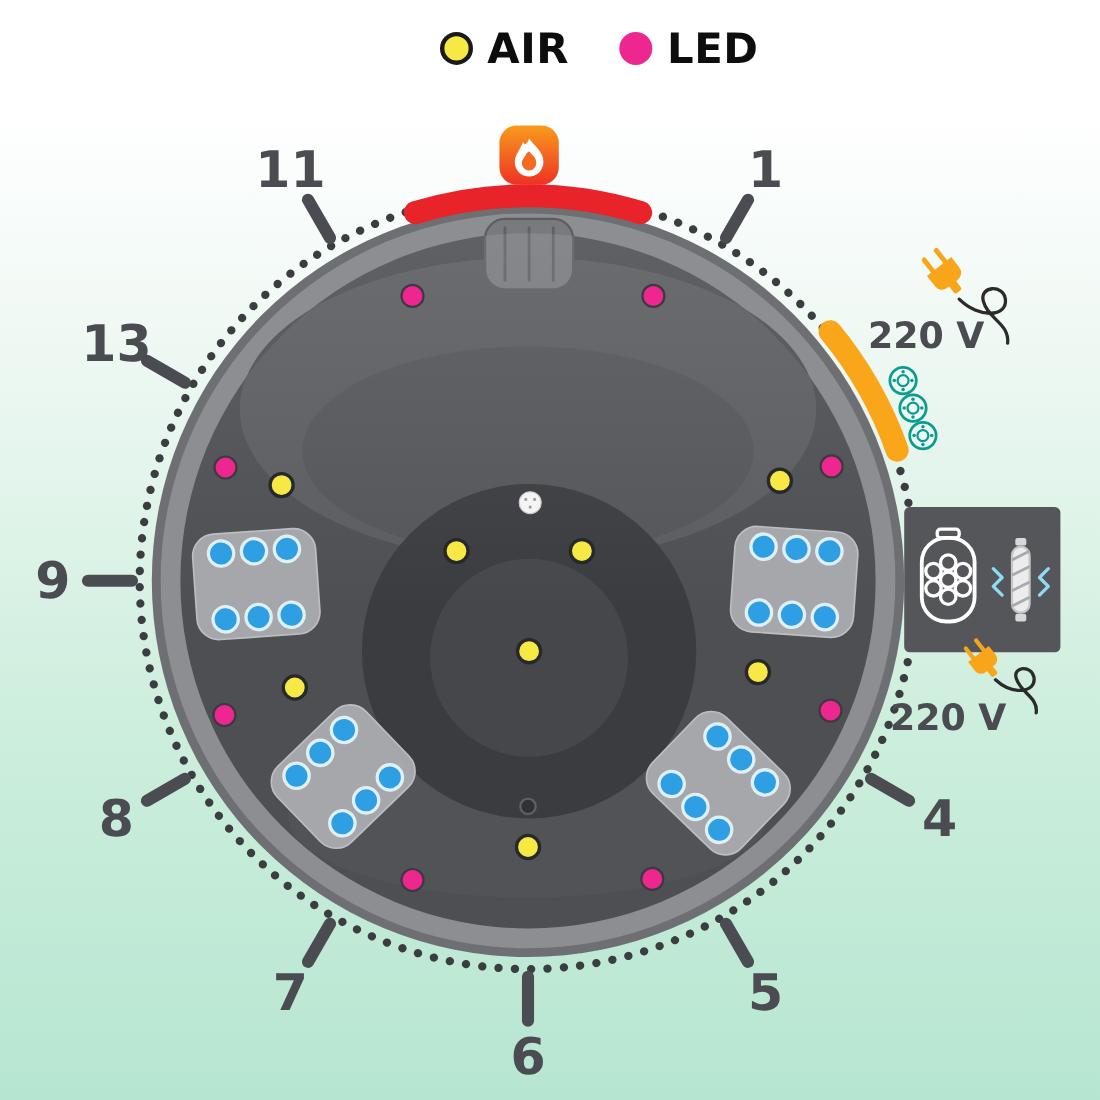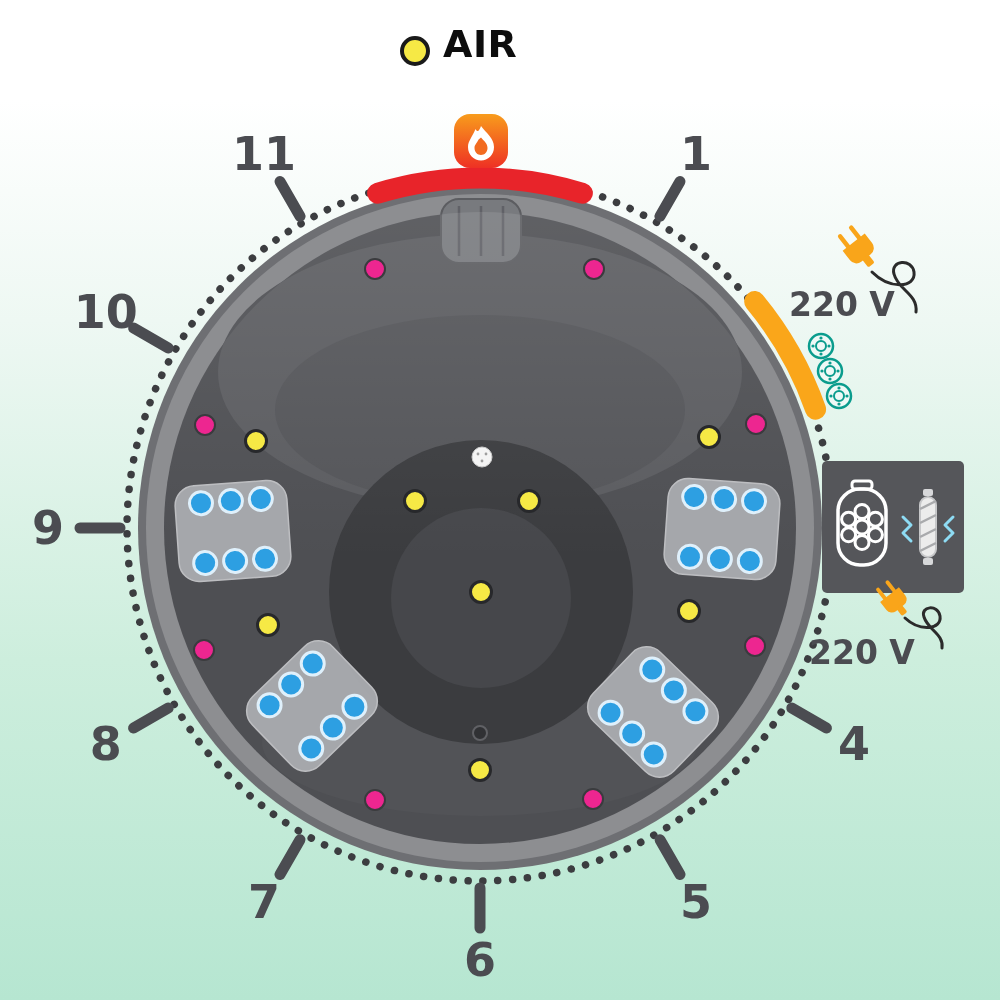--- a/index.html
+++ b/index.html
@@ -4,21 +4,21 @@
 <style>
   html,body{margin:0;padding:0}
   body{
     width:1000px;height:1000px;position:relative;overflow:hidden;
     background:linear-gradient(180deg,#ffffff 0%,#ffffff 10%,#eef8f3 32%,#cdeedd 66%,#b6e6d1 100%);
     font-family:"DejaVu Sans","Liberation Sans",sans-serif;
   }
   #stage{position:absolute;inset:0}
   svg#diagram{position:absolute;left:0;top:0}
   .legend{position:absolute;top:22px;left:400px;display:flex;align-items:center;gap:46px}
-  .legend-item{display:flex;align-items:flex-end;gap:13px}
+  .legend-item{display:flex;align-items:center;gap:13px}
   .legend-dot{width:30px;height:30px;border-radius:50%;box-sizing:border-box}
   .legend-label{font-size:38px;font-weight:800;color:#0d0d0d;letter-spacing:.5px}
   .clock-number{position:absolute;transform:translate(-50%,-50%);font-size:46px;font-weight:800;color:#4b4c51;line-height:1}
   .power-label{position:absolute;font-size:33px;font-weight:800;color:#4b4c51;white-space:nowrap}
 </style>
 </head>
 <body>
 
 <div id="stage">
 
@@ -211,28 +211,32 @@
       </g>
       <path d="M 905 618 C 920 632, 942 630, 940 616 C 938 604, 920 606, 924 617 C 928 630, 944 634, 942 648" fill="none" stroke="#2b2b2b" stroke-width="3" stroke-linecap="round"></path>
     </g>
   </svg>
 
   <div class="legend">
     <div class="legend-item">
       <span class="legend-dot" style="background: rgb(246, 233, 69); border: 4px solid rgb(26, 26, 26);"></span>
       <span class="legend-label">AIR</span>
     </div>
+    <div class="legend-item">
+      <span class="legend-dot" style="background: rgb(237, 38, 144);"></span>
+      <span class="legend-label">LED</span>
+    </div>
   </div>
 
   <div id="labels-layer">
     <div class="power-label" style="left:789px;top:285px">220 V</div>
     <div class="power-label" style="left:809px;top:633px">220 V</div>
   <div class="clock-number" style="left: 696px; top: 153.877px;">1</div>
       <div class="clock-number" style="left: 854.123px; top: 744px;">4</div>
       <div class="clock-number" style="left: 696px; top: 902.123px;">5</div>
       <div class="clock-number" style="left: 480px; top: 960px;">6</div>
       <div class="clock-number" style="left: 264px; top: 902.123px;">7</div>
       <div class="clock-number" style="left: 105.877px; top: 744px;">8</div>
       <div class="clock-number" style="left: 48px; top: 528px;">9</div>
-      <div class="clock-number" style="left: 105.877px; top: 312px;">10</div>
+      <div class="clock-number" style="left: 105.877px; top: 312px;">13</div>
       <div class="clock-number" style="left: 264px; top: 153.877px;">11</div>
     </div>
 </div>
 
 </body></html>

